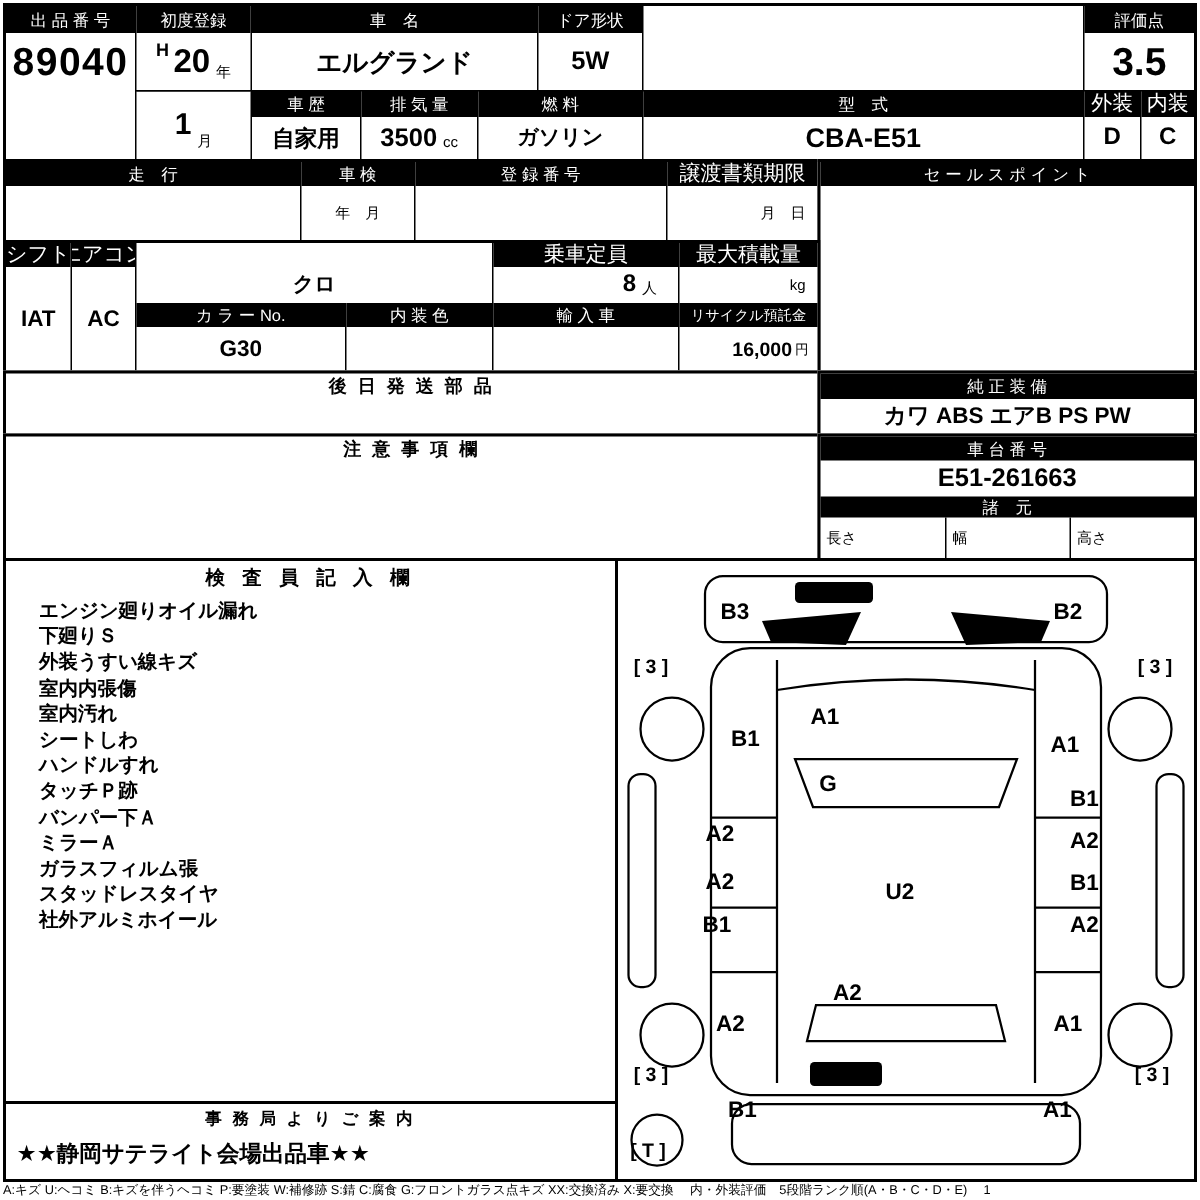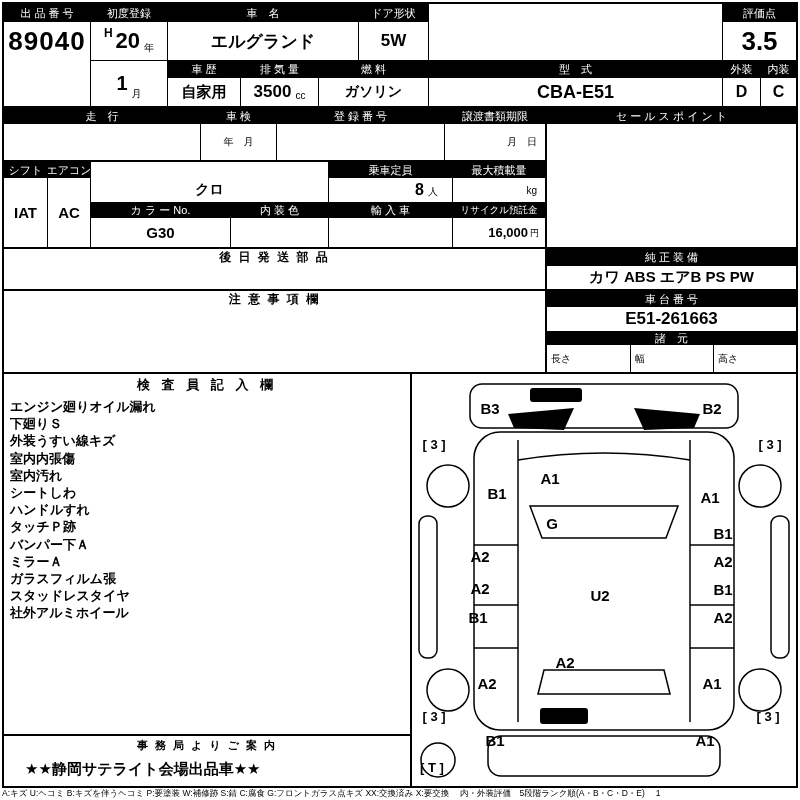--- a/index.html
+++ b/index.html
@@ -9,35 +9,35 @@
     font-family:"Liberation Sans","DejaVu Sans",sans-serif;
     color:#000;
   }
   #sheet { position:relative; width:800px; height:800px; background:#fff; overflow:hidden; }
   .blk { position:absolute; border:2px solid #000; background:#fff; }
   .hdr {
     position:absolute; background:#000; color:#fff;
     display:flex; align-items:center; justify-content:center;
     font-size:11px; white-space:nowrap; overflow:hidden;
   }
-  .hdr.f10 { font-size:11px; }
+  .hdr.f10 { font-size:14px; }
   .hdr.f9 { font-size:9.5px; }
   .whdr {
     position:absolute; display:flex; align-items:center; justify-content:center;
     font-size:12px; font-weight:bold; letter-spacing:2px; white-space:nowrap;
   }
   .val {
     position:absolute; display:flex; align-items:center; justify-content:center;
     font-weight:bold; white-space:nowrap;
   }
   .vl { position:absolute; width:1px; background:#000; }
   .hl { position:absolute; height:1px; background:#000; }
   .unit { font-size:10px; font-weight:normal; align-self:flex-end; margin:0 0 5px 4px; }
   .era { font-size:12px; font-weight:bold; align-self:flex-start; margin:4px 3px 0 0; }
-  #inspection-list { position:absolute; left:0; top:22px; right:0; bottom:0; padding:2px 6px; }
+  #inspection-list { position:absolute; left:0; top:22px; right:0; bottom:0; padding:2px 22px; }
   .insp-item { font-size:13px; font-weight:bold; line-height:17.2px; white-space:nowrap; }
   #diagram-inner { position:absolute; left:0; top:0; width:384px; height:412px; }
   #diagram-inner svg { position:absolute; left:0; top:0; }
   #diagram-labels { position:absolute; left:0; top:0; width:100%; height:100%; }
   .dmg-label {
     position:absolute; transform:translate(-50%,-50%);
     font-size:15px; font-weight:bold; white-space:nowrap;
   }
   .dmg-label.bracket { font-size:13px; }
   #footer-legend {
@@ -191,21 +191,21 @@
         <div class="insp-item">バンパー下Ａ</div>
         <div class="insp-item">ミラーＡ</div>
         <div class="insp-item">ガラスフィルム張</div>
         <div class="insp-item">スタッドレスタイヤ</div>
         <div class="insp-item">社外アルミホイール</div>
       </div>
   </div>
 
   <div class="blk" style="left:2px;top:734px;width:410px;height:54px;">
     <div class="whdr" style="left:0;top:1px;width:406px;height:16px;font-size:11px;">事 務 局 よ り ご 案 内</div>
-    <div class="val" style="left:0;top:17px;width:406px;height:32px;font-size:15px;justify-content:flex-start;padding-left:21px;">★★静岡サテライト会場出品車★★</div>
+    <div class="val" style="left:0;top:17px;width:406px;height:32px;font-size:15px;justify-content:flex-start;padding-left:7px;">★★静岡サテライト会場出品車★★</div>
   </div>
 
   <div class="blk" style="left:410px;top:372px;width:388px;height:416px;">
     <div id="diagram-inner">
       <svg width="384" height="412" viewBox="0 0 384 412" fill="none" stroke="#000" stroke-width="1.5">
 
         <rect x="58" y="10" width="268" height="44" rx="12"></rect>
         <rect x="118" y="14" width="52" height="14" rx="3" fill="#000" stroke="none"></rect>
         <polygon points="96,40 162,34 152,56 102,54" fill="#000" stroke="none"></polygon>
         <polygon points="222,34 288,40 282,54 232,56" fill="#000" stroke="none"></polygon>

